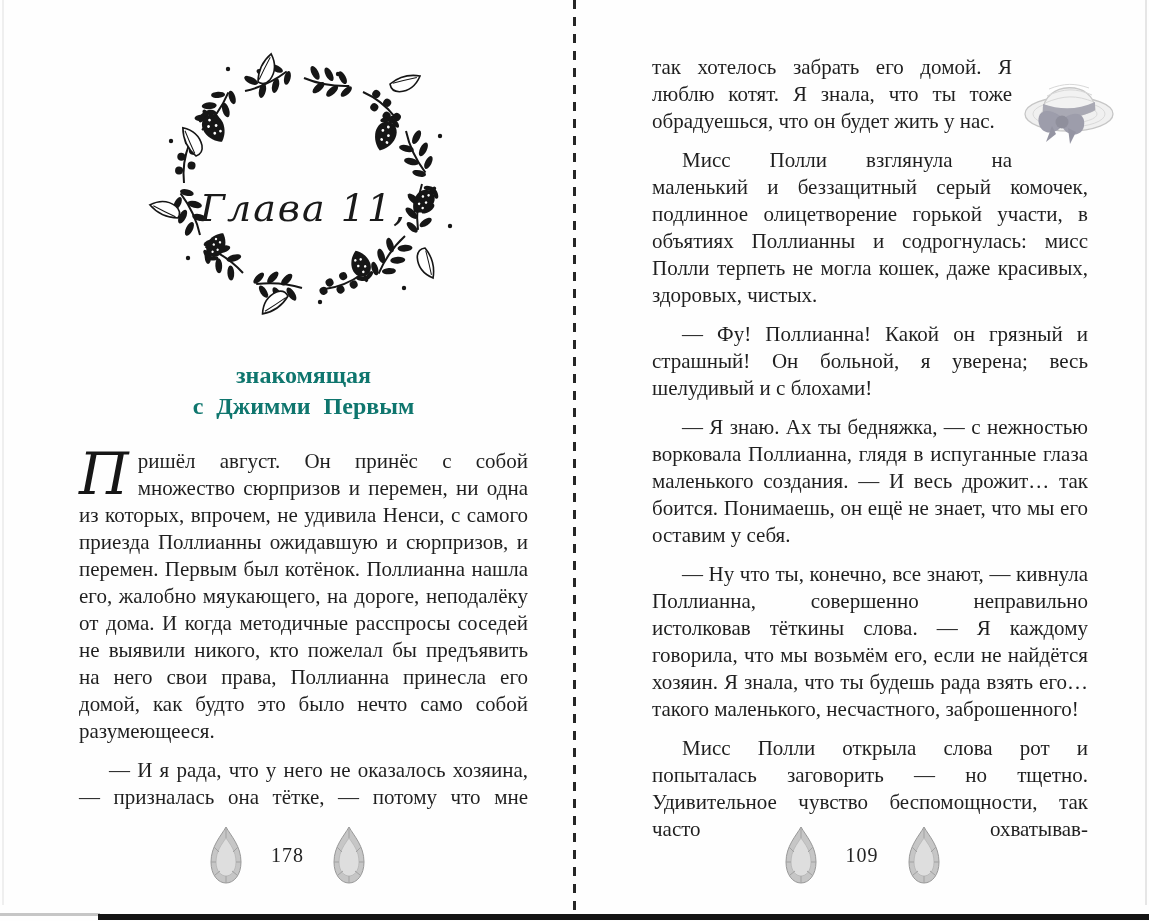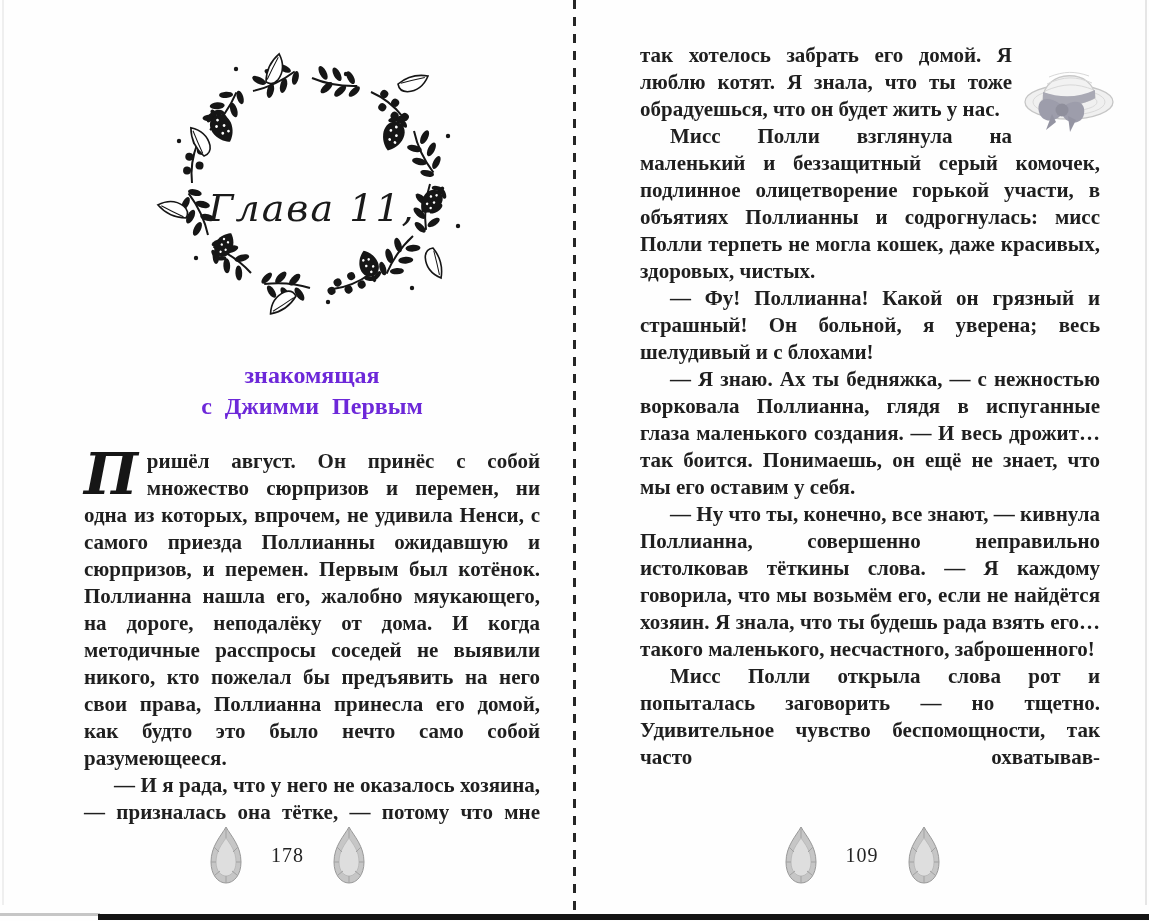--- a/index.html
+++ b/index.html
@@ -4,45 +4,45 @@
 <style>
   * { box-sizing: border-box; }
   html,body { margin:0; padding:0; }
   body {
     width:1149px; height:921px; position:relative; overflow:hidden;
     background:#fefefe; color:#1f1f1f;
     font-family:"Liberation Serif", serif;
   }
   .spread { display:flex; height:912px; position:relative; }
   .page { position:relative; height:100%; }
-  .page.left  { width:575px; padding:0 35px 0 84px; }
+  .page.left  { width:575px; padding:0 35px 0 67px; }
   .page.right { width:574px; padding:42px 49px 0 65px; }
 
   
   .divider {
     position:absolute; left:573px; top:0; height:912px; width:3px;
     background:repeating-linear-gradient(to bottom, #262626 0 9px, transparent 9px 17px);
   }
 
   
   .wreath-wrap { position:relative; width:332px; height:292px; margin:36px auto 0; }
   .wreath-wrap svg { position:absolute; left:0; top:0; }
   .chapter-label {
     position:absolute; left:0; right:0; top:150px; text-align:center;
     font-family:"DejaVu Serif", serif; font-style:italic;
     font-size:38px; letter-spacing:2px; color:#1a1a1a;
   }
 
   .subtitle {
     margin-top:32px; text-align:center; font-weight:bold;
-    font-size:24px; line-height:31px; word-spacing:7px; color:#6d28d9;
+    font-size:24px; line-height:31px; word-spacing:7px; color:#0f766e;
   }
 
   .bodytext { margin-top:26px; font-size:21px; line-height:27px; text-align:justify; }
-  .para { margin:0;font-weight:bold; }
+  .para { margin:12px; }
   .para.indent { text-indent:30px; }
   .para.continues { text-align-last:justify; }
 
   .dropcap {
     float:left; font-family:"DejaVu Serif", serif; font-style:italic;
     font-size:57px; line-height:46px; margin:3px 9px 0 0; color:#161616;
   }
 
   
   .hat-float { float:right; width:94px; height:98px; margin:2px -16px 6px 10px; }

